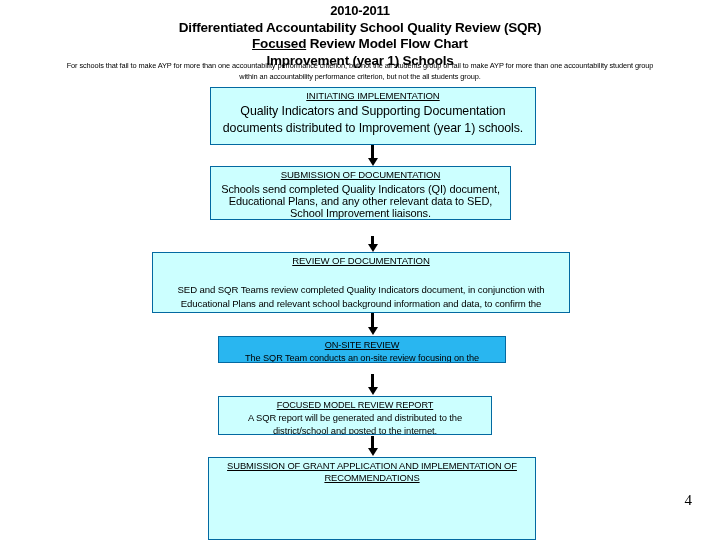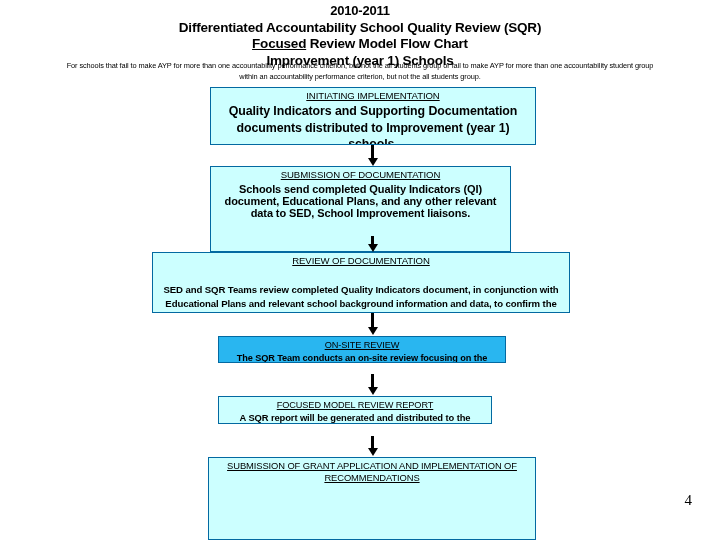--- a/index.html
+++ b/index.html
@@ -68,44 +68,43 @@
     line-height: 12px;
     text-decoration: underline;
     letter-spacing: -0.1px;
     display: block;
   }
   .fbox .body {
     font-size: 10px;
     line-height: 13px;
     letter-spacing: -0.1px;
     display: block;
-    font-weight: bold;
   }
   .fbox .body.sm {
     font-size: 11px;
     line-height: 12.2px;
   }
 
   
   #box-initiating      { left: 210px; top: 87px;  width: 326px; height: 58px; }
   #box-initiating .hdr { font-size: 9.6px; margin-bottom: 1px; }
   #box-initiating .body{ font-size: 12.4px; line-height: 16.5px; }
 
-  #box-submission      { left: 210px; top: 166px; width: 301px; height: 86px; }
+  #box-submission      { left: 210px; top: 166px; width: 301px; height: 54px; }
   #box-submission .hdr { font-size: 9.6px; margin-bottom: 2px; }
 
   #box-review          { left: 152px; top: 252px; width: 418px; height: 61px; }
   #box-review .hdr     { font-size: 9.6px; margin-bottom: 16px; }
   #box-review .body    { font-size: 9.6px; line-height: 13.5px; }
 
   #box-onsite          { left: 218px; top: 336px; width: 288px; height: 27px; }
   #box-onsite .hdr     { font-size: 9.2px; margin-bottom: 1px; }
   #box-onsite .body    { font-size: 9.2px; line-height: 12.4px; }
 
-  #box-report          { left: 218px; top: 396px; width: 274px; height: 28px; }
+  #box-report          { left: 218px; top: 396px; width: 274px; height: 39px; }
   #box-report .hdr     { font-size: 9.2px; margin-bottom: 1px; }
   #box-report .body    { font-size: 9.4px; line-height: 12.6px; }
 
   #box-grant           { left: 208px; top: 457px; width: 328px; height: 83px; }
   #box-grant .hdr      { font-size: 9.4px; line-height: 12px; margin-bottom: 2px; }
   #box-grant .body     { font-size: 9.4px; line-height: 13px; }
 
   
   .arrow {
     position: absolute;

